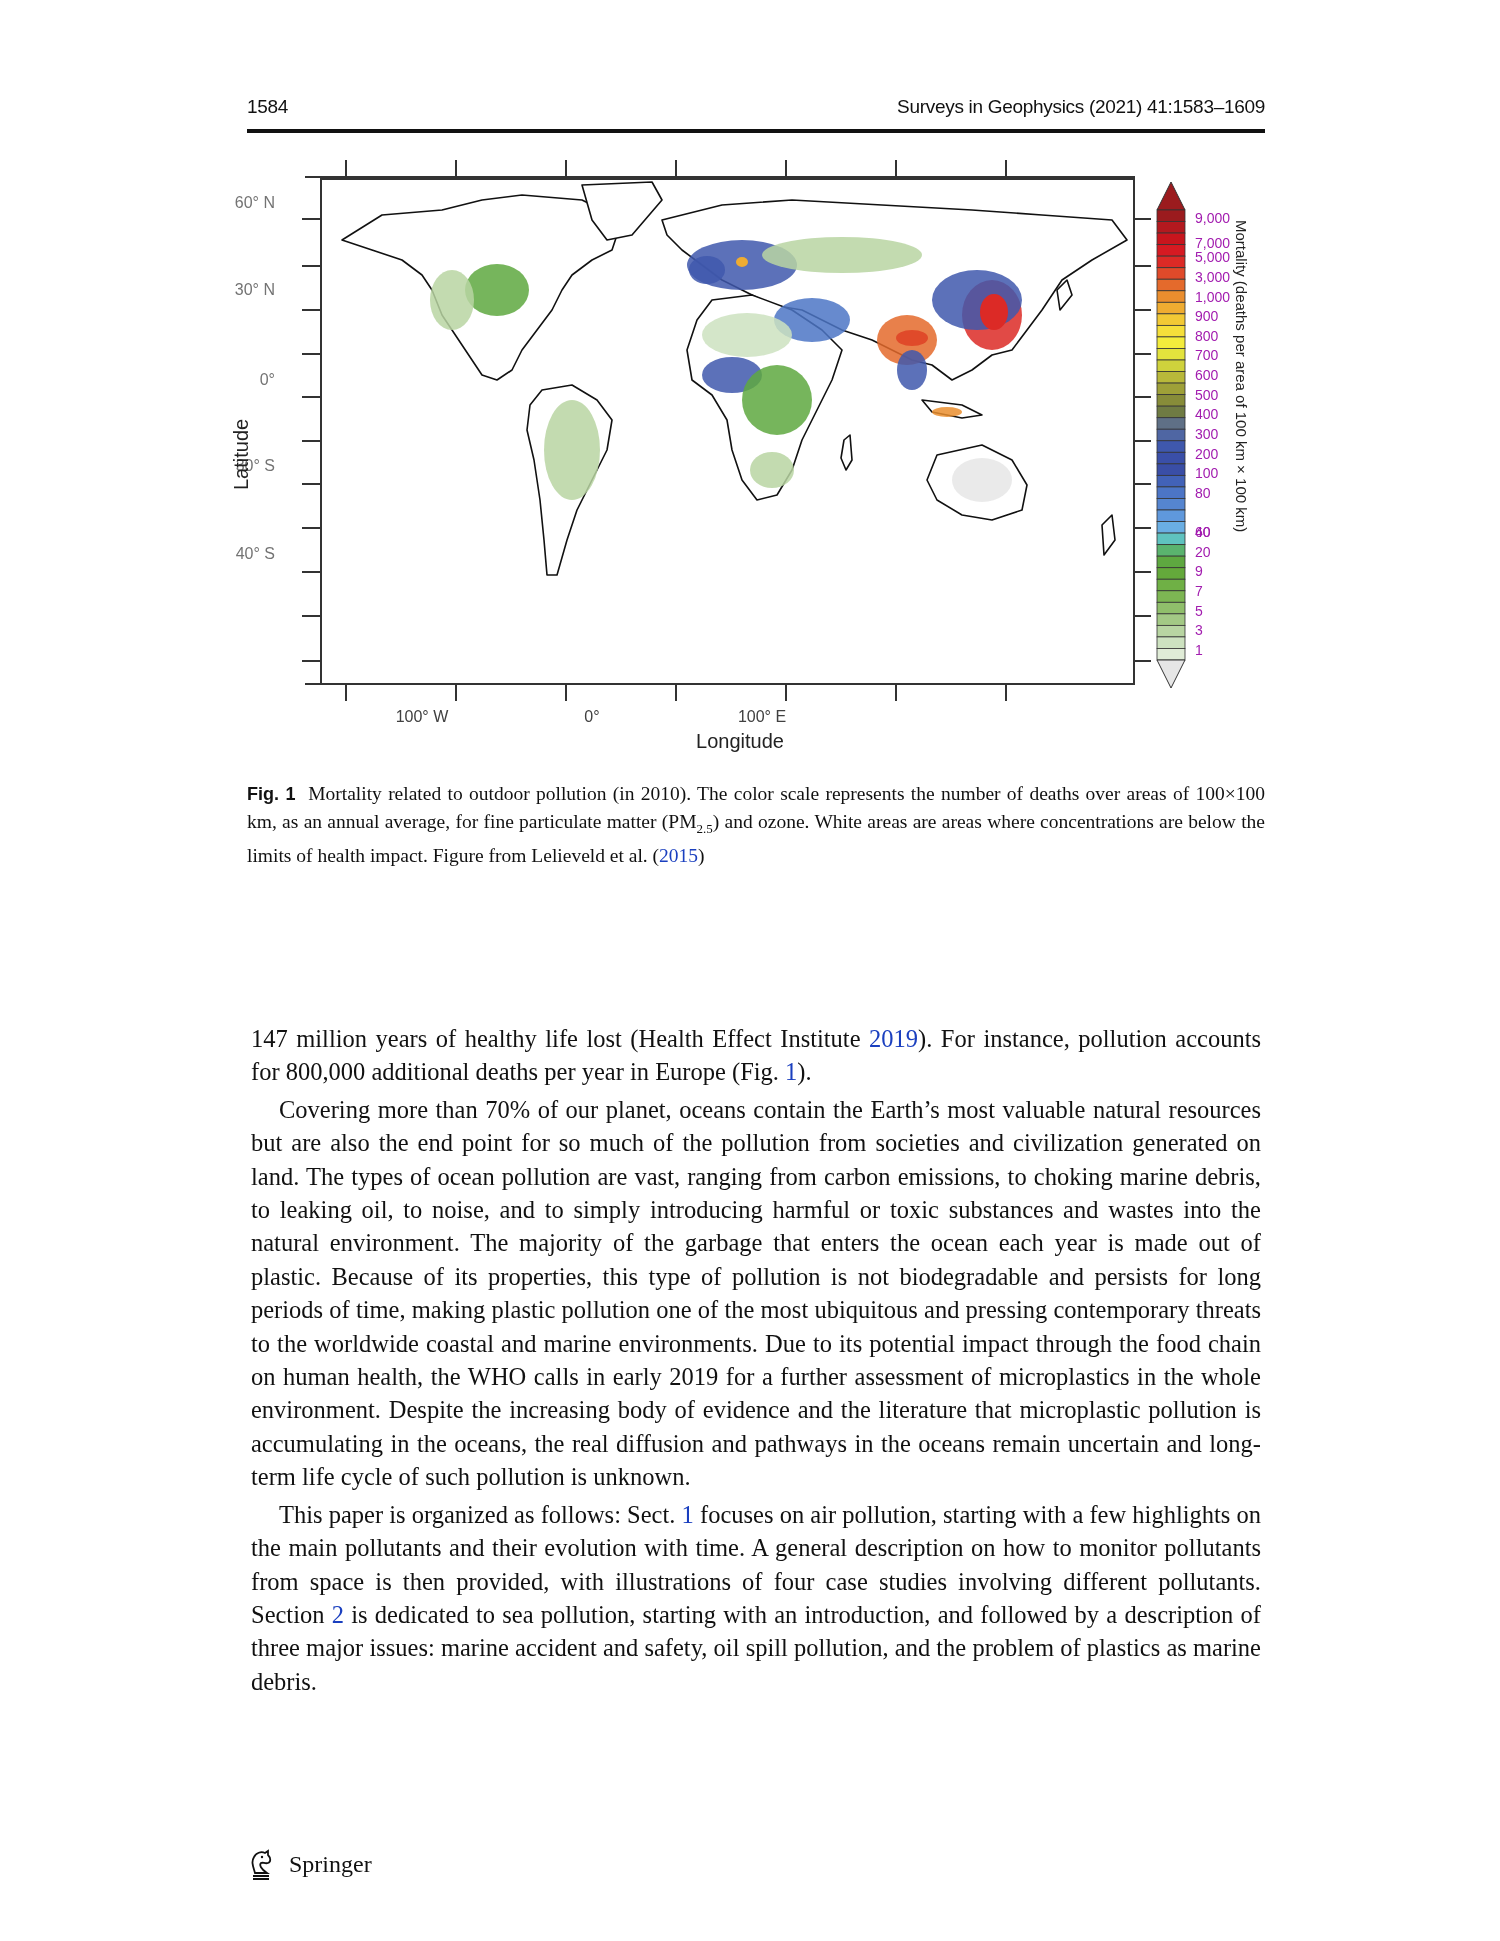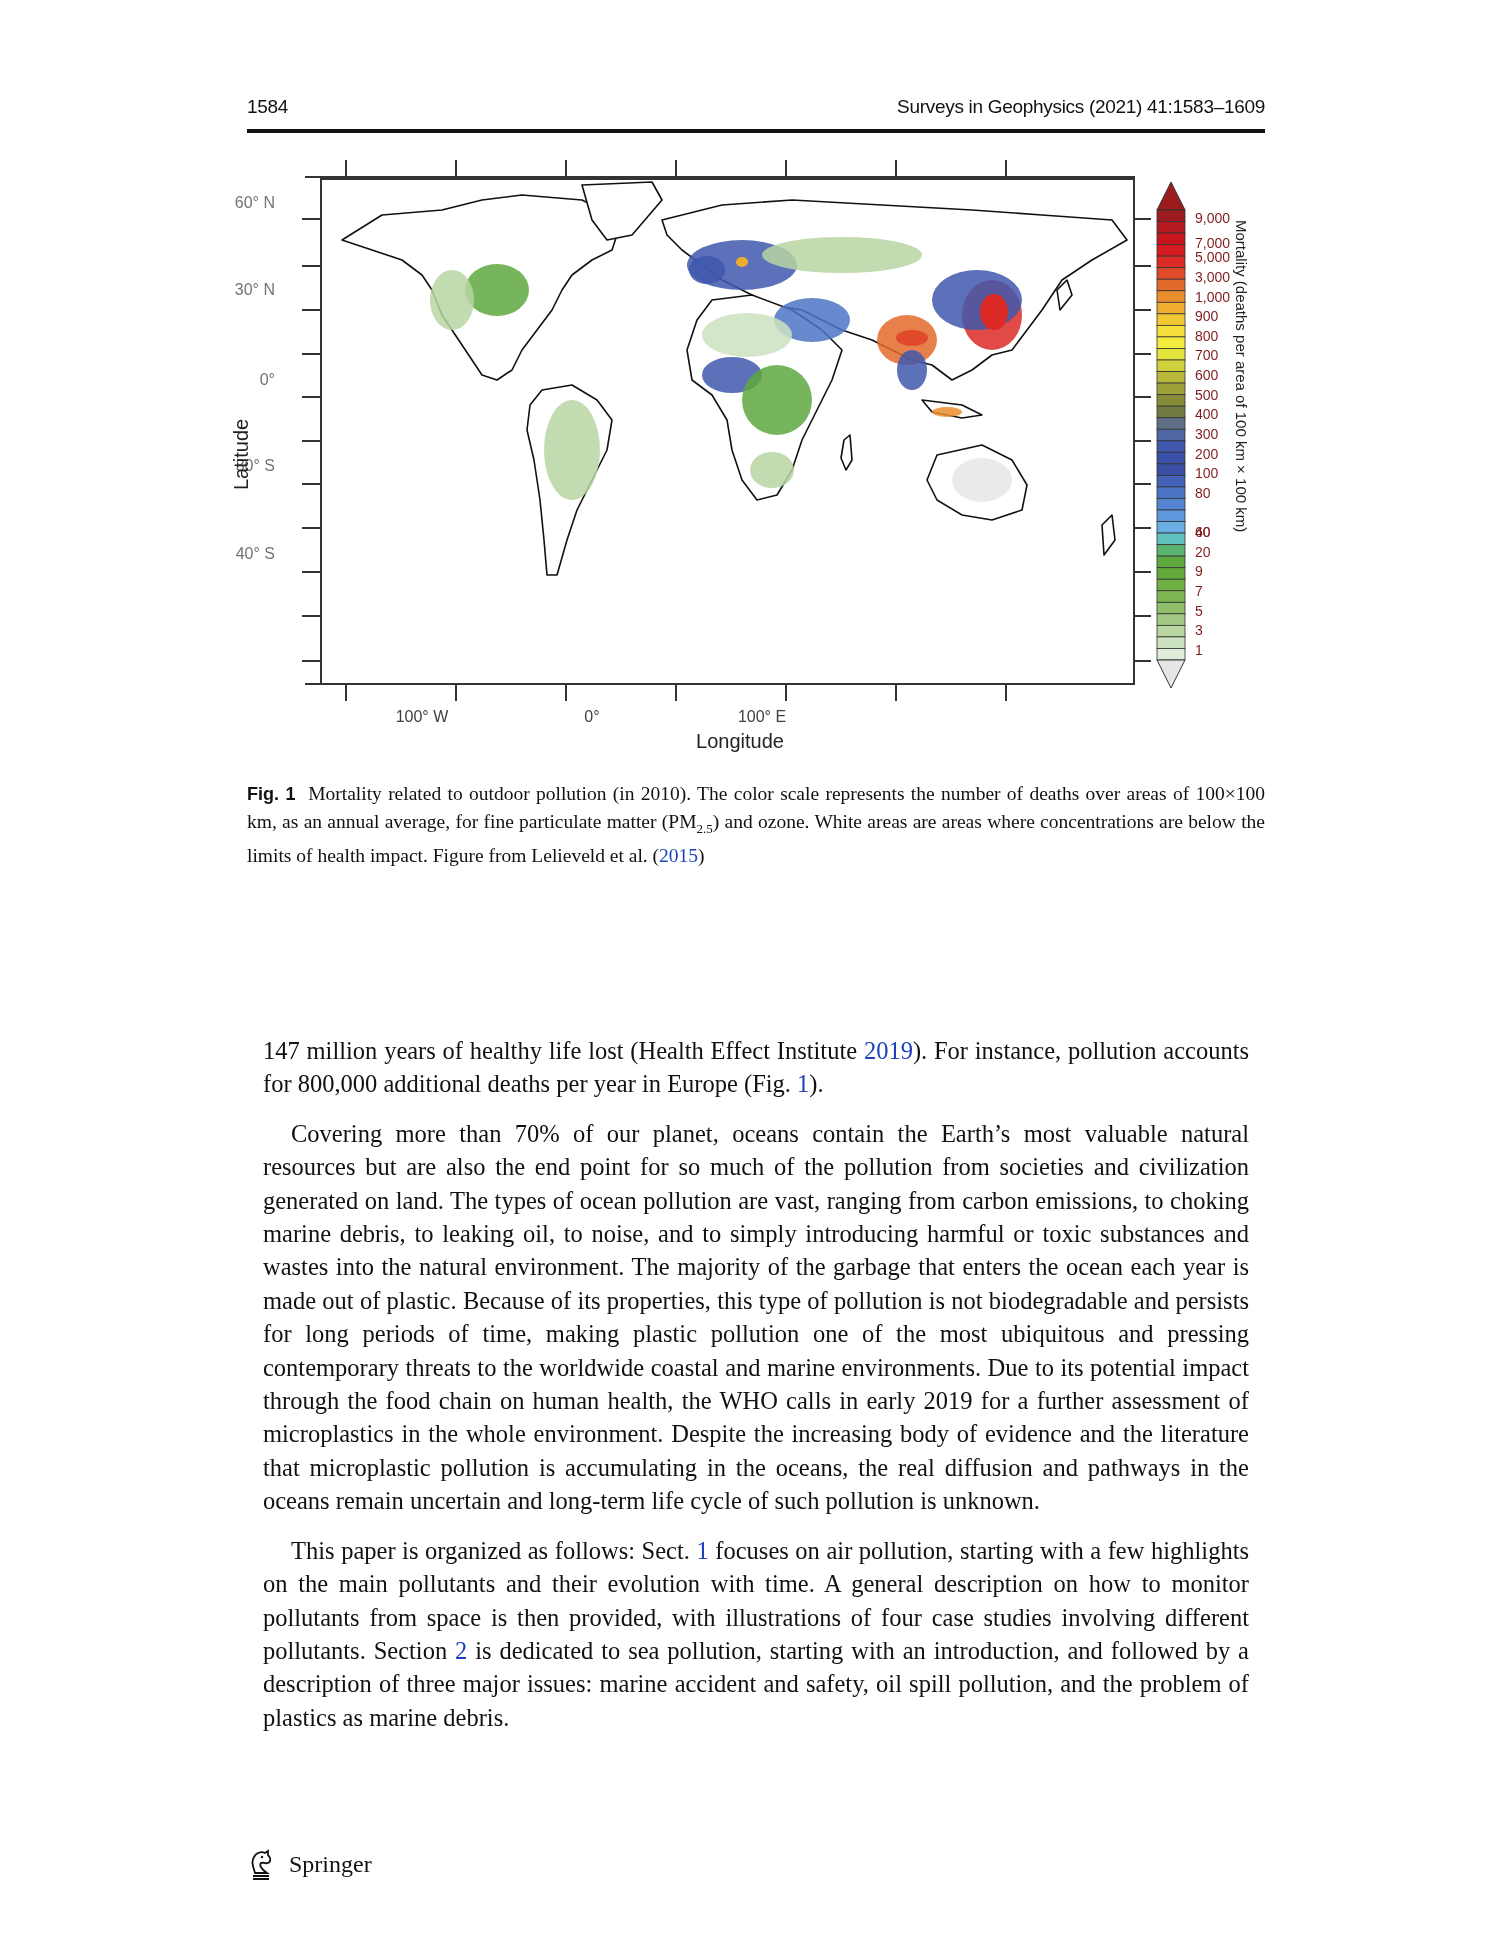--- a/index.html
+++ b/index.html
@@ -17,32 +17,32 @@
   .top-axis { position:absolute; left:65px; top:16px; width:830px; height:2px; background:#333; }
   .axis-tick { position:absolute; background:#333; }
   .ylab { position:absolute; font-family:"Liberation Sans", sans-serif; font-size:16px; color:#737373; text-align:right; width:60px; }
   .xlab { position:absolute; font-family:"Liberation Sans", sans-serif; font-size:16px; color:#404040; text-align:center; width:100px; }
   .axis-title-y { position:absolute; left:-10px; top:330px; font-family:"Liberation Sans", sans-serif; font-size:20px; color:#222;
     transform:rotate(-90deg); transform-origin:left top; white-space:nowrap; }
   .axis-title-x { position:absolute; left:430px; top:570px; width:140px; text-align:center;
     font-family:"Liberation Sans", sans-serif; font-size:20px; color:#222; }
 
   .cbar { position:absolute; left:915px; top:20px; width:32px; height:520px; }
-  .cb-lbl { position:absolute; left:955px; font-family:"Liberation Sans", sans-serif; font-size:14px; color:#7f1d1d; line-height:14px; }
+  .cb-lbl { position:absolute; left:955px; font-family:"Liberation Sans", sans-serif; font-size:14px; color:#a21caf; line-height:14px; }
   .cb-title { position:absolute; left:1010px; top:60px; font-family:"Liberation Sans", sans-serif; font-size:15px; color:#222;
     transform:rotate(90deg); transform-origin:left top; white-space:nowrap; }
 
   .caption { position:absolute; left:247px; top:780px; width:1018px;
     font-family:"Liberation Serif", serif; font-size:19.5px; line-height:27px; text-align:justify; color:#111; }
   .caption .lead { font-family:"Liberation Sans", sans-serif; font-weight:bold; font-size:18px; }
   .link { color:#1a3fbf; }
 
   .body-text { position:absolute; left:247px; top:1018px; width:1018px;
     font-family:"Liberation Serif", serif; font-size:24.5px; line-height:33.4px; color:#111; text-align:justify; }
-  .body-text p { margin:16px; }
+  .body-text p { margin:4px; }
   .body-text p.indent { text-indent:28px; }
 
   .footer { position:absolute; left:247px; top:1848px; height:40px; font-family:"Liberation Serif", serif; font-size:24px; color:#111; }
   .footer .logo { display:inline-block; vertical-align:middle; width:28px; height:32px; margin-right:8px; }
   .footer .pub { vertical-align:middle; }
 </style>
 </head>
 <body>
 
 <div class="runhead">

